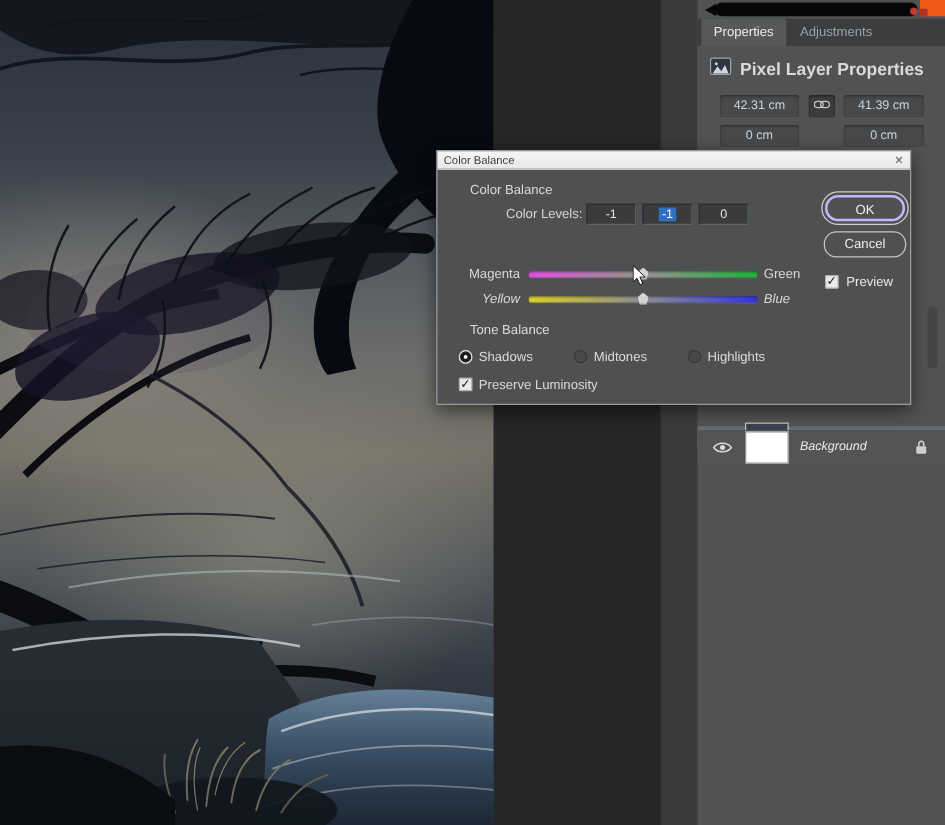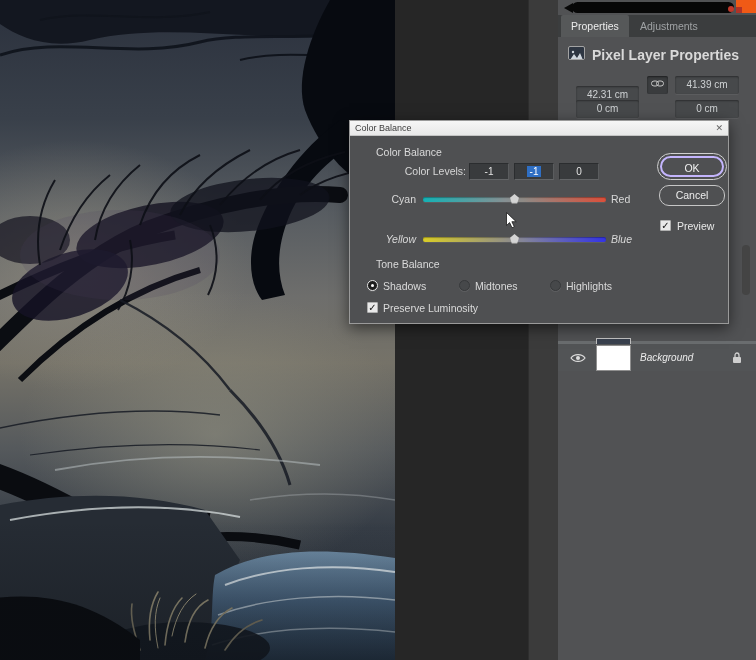--- a/index.html
+++ b/index.html
@@ -230,21 +230,21 @@
         <span class="pl-icon">
           <svg width="15" height="12" viewBox="0 0 15 12">
             <rect width="15" height="12" fill="#2e3642"></rect>
             <path d="M1,11 L5,5 L8,9 L11,4 L14,11 Z" fill="#cfd6dd"></path>
             <circle cx="4" cy="3" r="1.2" fill="#cfd6dd"></circle>
           </svg>
         </span>
         <span class="pl-title">Pixel Layer Properties</span>
       </div>
 
-      <div class="fieldbox" style="left:18px; top:49px; width:63px;">42.31 cm</div>
+      <div class="fieldbox" style="left:18px; top:39px; width:63px;">42.31 cm</div>
       <div class="chainbox">
         <svg width="13" height="9" viewBox="0 0 13 9">
           <rect x="0.5" y="2" width="7" height="5" rx="2.5" fill="none" stroke="#c4c4c4" stroke-width="1"></rect>
           <rect x="5.5" y="2" width="7" height="5" rx="2.5" fill="none" stroke="#c4c4c4" stroke-width="1"></rect>
         </svg>
       </div>
       <div class="fieldbox" style="left:117px; top:39px; width:64px;">41.39 cm</div>
 
       <div class="fieldbox" style="left:18px; top:63px; width:63px;">0 cm</div>
       <div class="fieldbox" style="left:117px; top:63px; width:64px;">0 cm</div>
@@ -288,25 +288,25 @@
     </div>
     <div class="dlg-body">
 
       <span class="grp-label" style="left:26px; top:10px;">Color Balance</span>
 
       <span class="lvl-label">Color Levels:</span>
       <div class="lvl-input" style="left:119px;">-1</div>
       <div class="lvl-input" style="left:164px;"><span class="sel">-1</span></div>
       <div class="lvl-input" style="left:209px;">0</div>
 
-      <div class="slider-row" style="top:54px;">
-        <span class="s-left">Cyan</span>
-        <div class="s-track t1"></div>
+      <div class="slider-row" style="top:74px;">
+        <span class="s-left">Magenta</span>
+        <div class="s-track t2"></div>
         <div class="s-thumb"></div>
-        <span class="s-right">Red</span>
+        <span class="s-right">Green</span>
       </div>
       <div class="slider-row" style="top:94px;font-style:italic;">
         <span class="s-left">Yellow</span>
         <div class="s-track t3"></div>
         <div class="s-thumb"></div>
         <span class="s-right">Blue</span>
       </div>
 
       <span class="grp-label" style="left:26px; top:122px;">Tone Balance</span>
 

